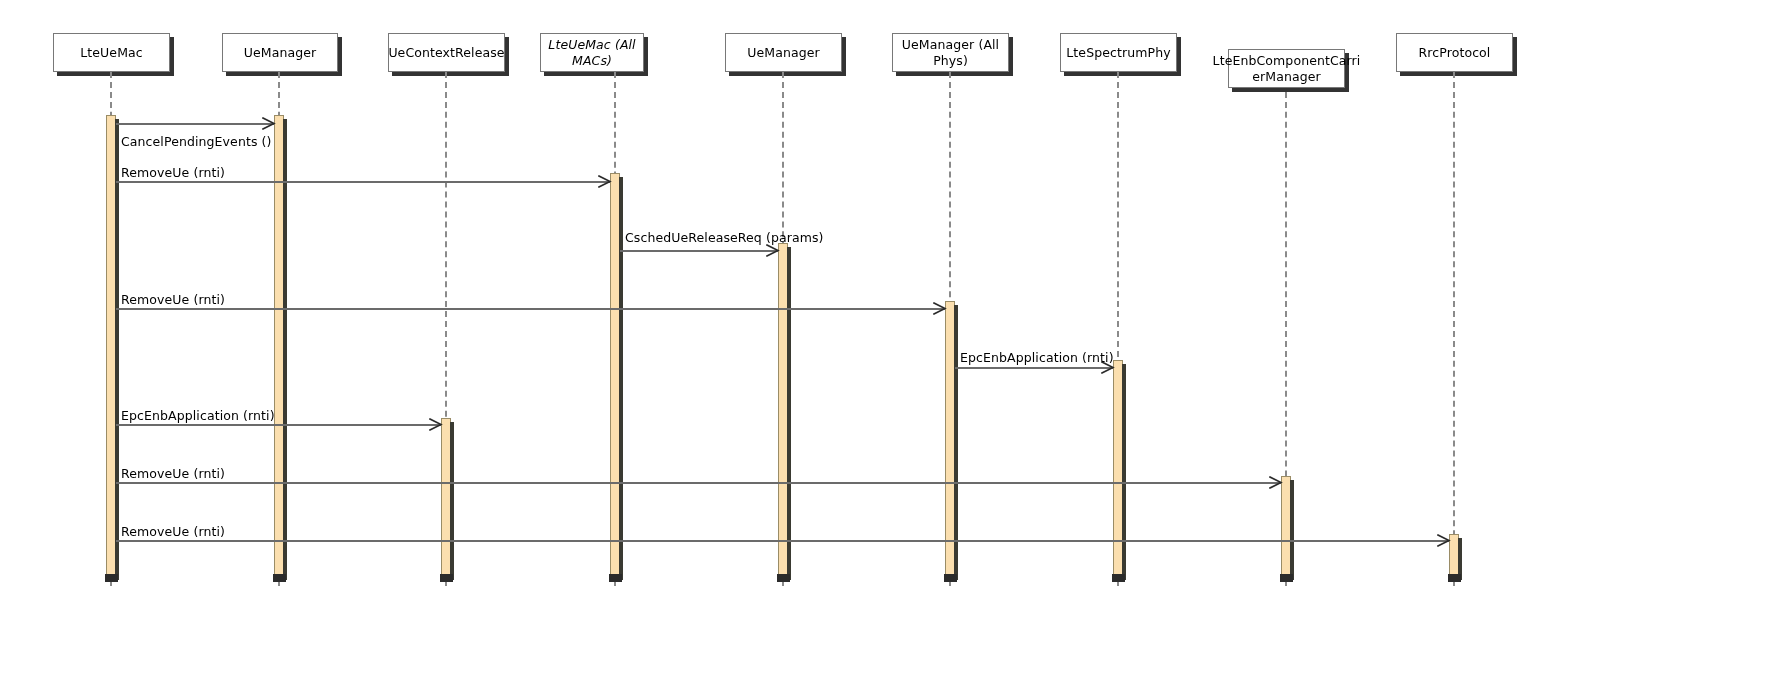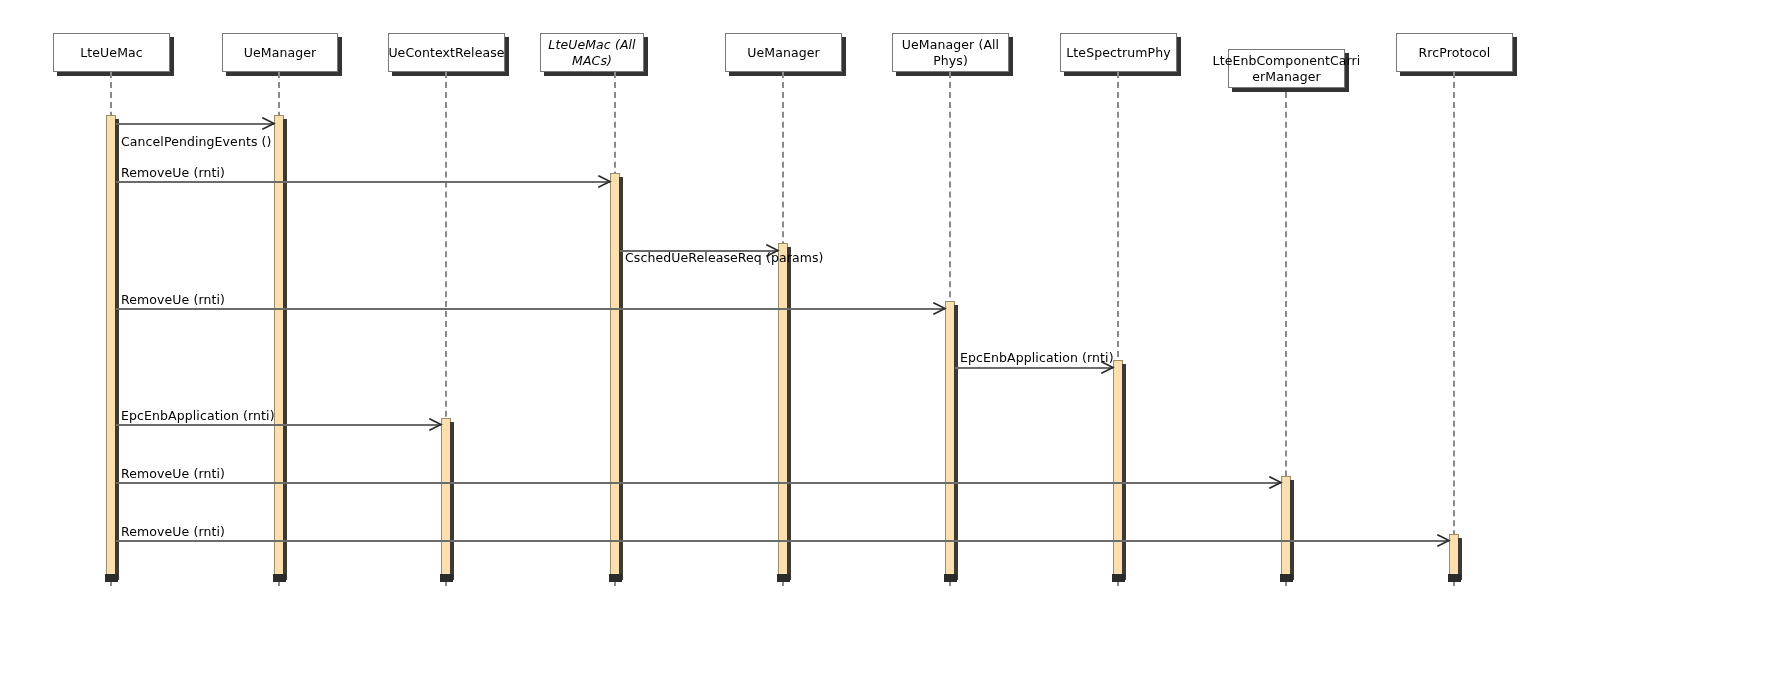--- a/index.html
+++ b/index.html
@@ -169,21 +169,21 @@
           <path d="M1 1 L12 6.5 L1 12" fill="none" stroke="#2b2b2b" stroke-width="1.6" stroke-linecap="square" stroke-linejoin="miter"></path>
         </svg>
       </div>
       <div class="msg-label" style="left: 121px; top: 165px;">RemoveUe (rnti)</div>
       <div class="msg-line" style="left: 620px; top: 250px; width: 158px;"></div>
       <div class="msg-arrow" style="left: 766px; top: 244px;">
         <svg width="14" height="13" viewBox="0 0 14 13">
           <path d="M1 1 L12 6.5 L1 12" fill="none" stroke="#2b2b2b" stroke-width="1.6" stroke-linecap="square" stroke-linejoin="miter"></path>
         </svg>
       </div>
-      <div class="msg-label" style="left: 625px; top: 230px; margin-top: 20px;">CschedUeReleaseReq (params)</div>
+      <div class="msg-label" style="left: 625px; top: 230px;">CschedUeReleaseReq (params)</div>
       <div class="msg-line" style="left: 116px; top: 308px; width: 829px;"></div>
       <div class="msg-arrow" style="left: 933px; top: 302px;">
         <svg width="14" height="13" viewBox="0 0 14 13">
           <path d="M1 1 L12 6.5 L1 12" fill="none" stroke="#2b2b2b" stroke-width="1.6" stroke-linecap="square" stroke-linejoin="miter"></path>
         </svg>
       </div>
       <div class="msg-label" style="left: 121px; top: 292px;">RemoveUe (rnti)</div>
       <div class="msg-line" style="left: 955px; top: 367px; width: 158px;"></div>
       <div class="msg-arrow" style="left: 1101px; top: 361px;">
         <svg width="14" height="13" viewBox="0 0 14 13">

